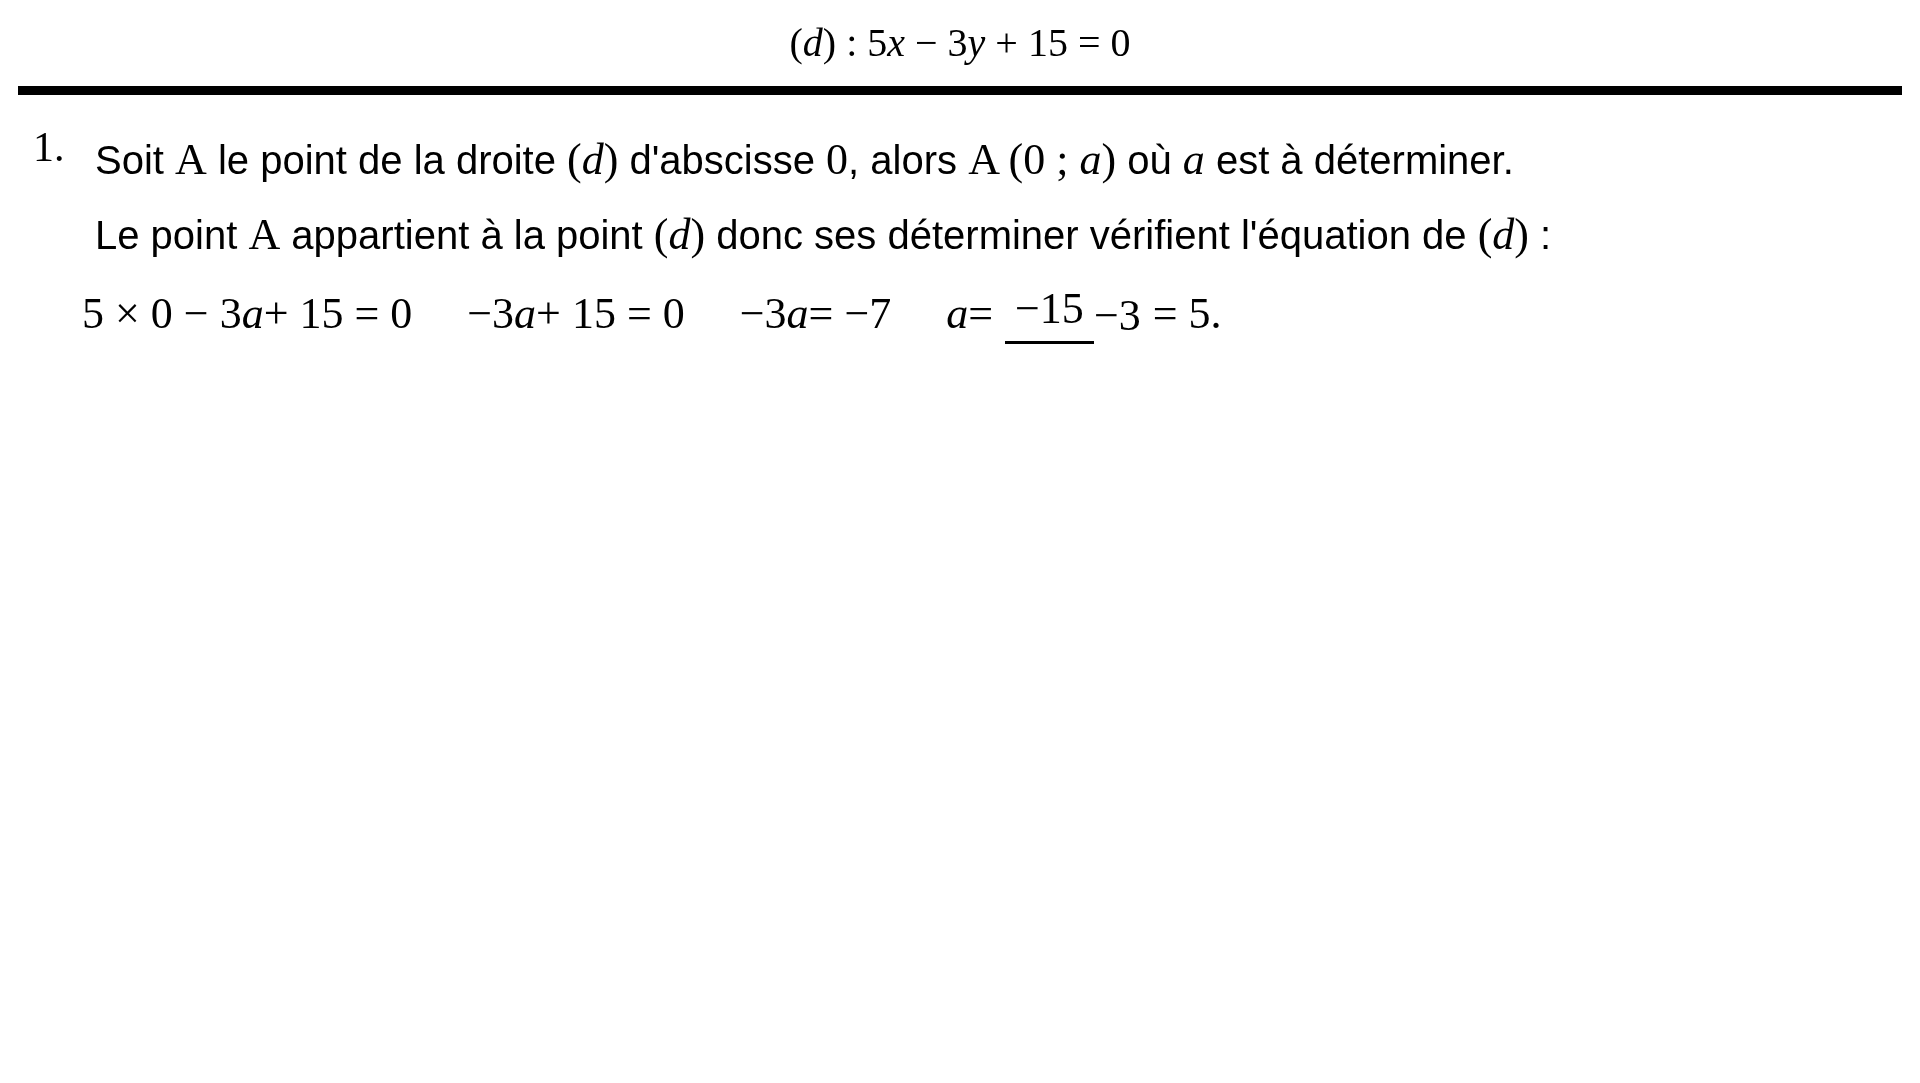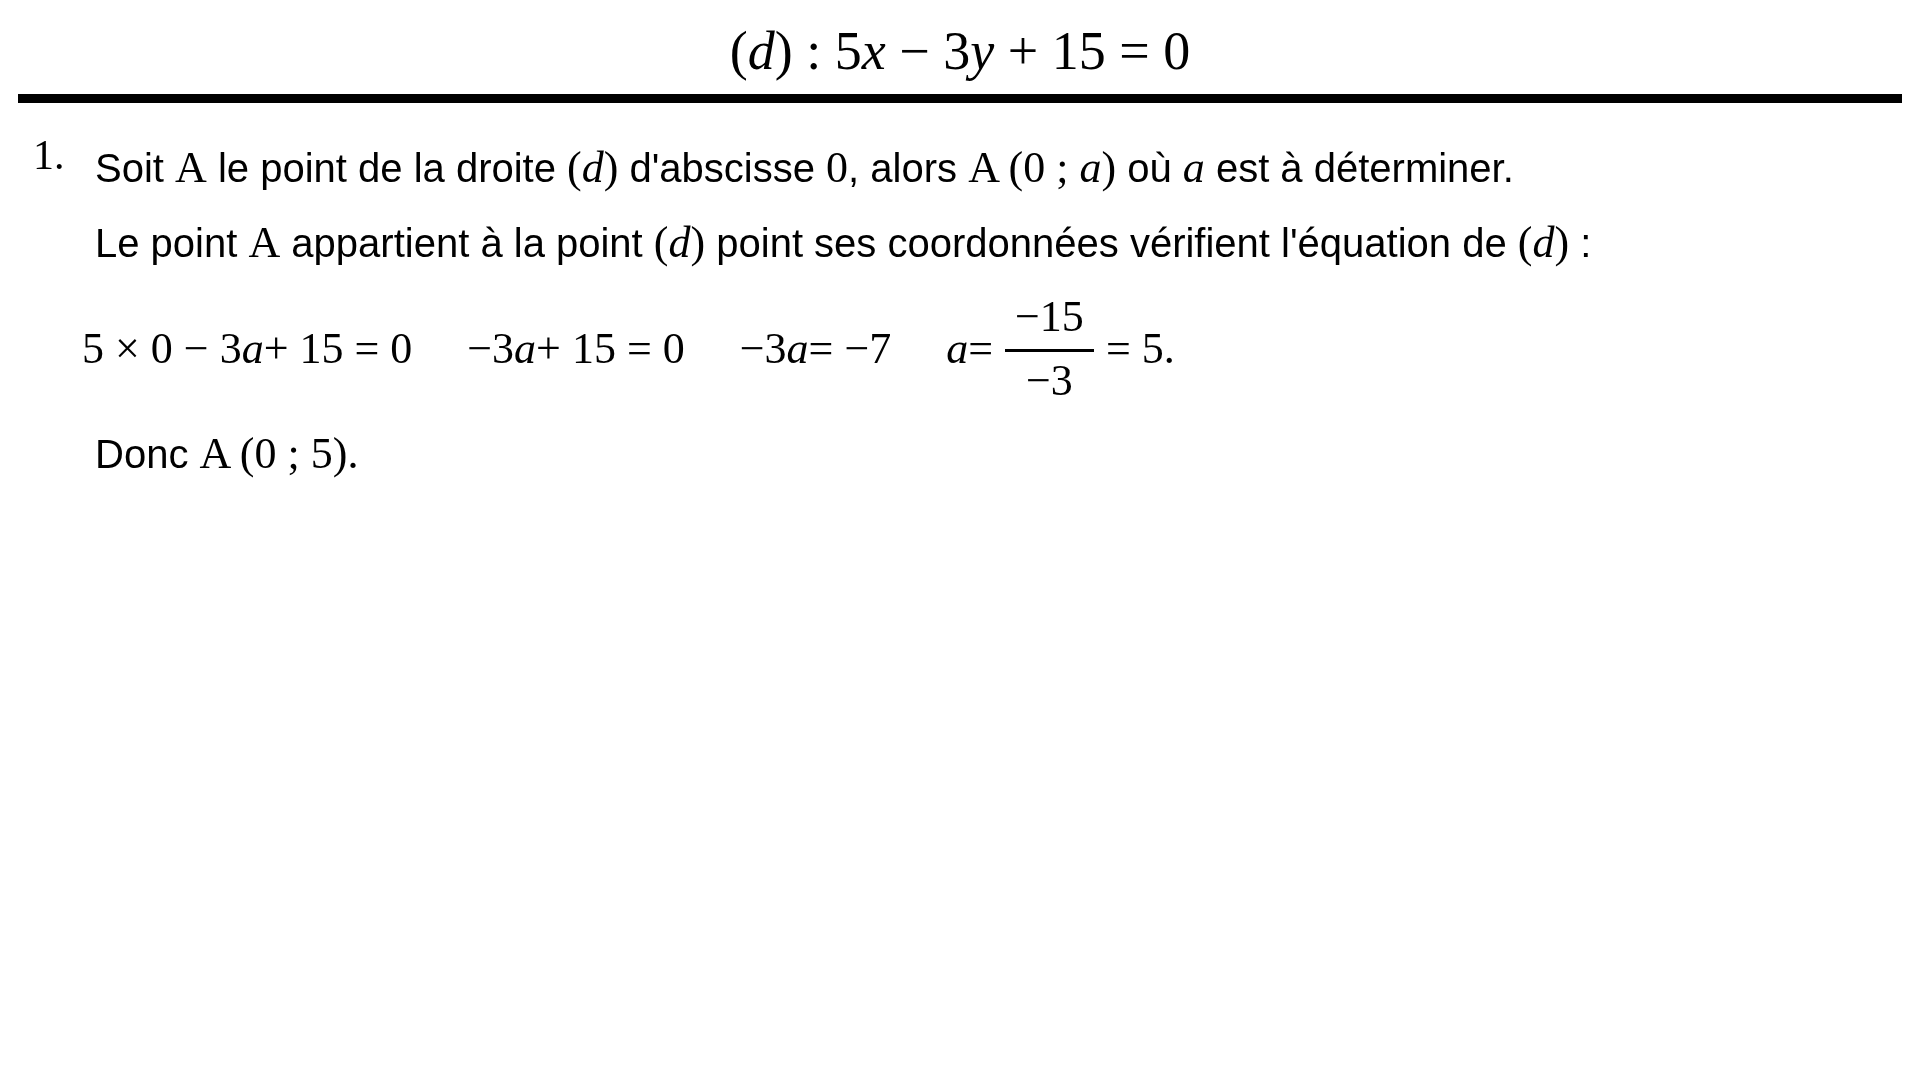--- a/index.html
+++ b/index.html
@@ -16,24 +16,24 @@
     overflow: hidden;
   }
 
   
   .sans { font-family: "Liberation Sans", sans-serif; }
   .m    { font-family: "Liberation Serif", serif; font-style: normal; }
   .mi   { font-family: "Liberation Serif", serif; font-style: italic; }
 
   
   .title {
-    padding-top: 20px;
+    padding-top: 12px;
     height: 62px;
     text-align: center;
-    font-size: 54px;
+    font-size: 40px;
     line-height: 62px;
     white-space: nowrap;
   }
   .rule {
     height: 9px;
     background: #000000;
     margin: 12px 18px 0 18px;
   }
 
   
@@ -68,21 +68,20 @@
     align-items: center;
     font-size: 44px;
     line-height: 1.15;
     white-space: nowrap;
   }
   .eq { margin-right: 55px; display: inline-flex; align-items: center; }
   .eq:last-child { margin-right: 0; }
 
   .frac {
     display: inline-flex;
-    flex-direction: column;
     align-items: center;
     margin: 0 12px;
     text-align: center;
   }
   .frac .num {
     display: block;
     padding: 0 10px 6px 10px;
     border-bottom: 3px solid #000000;
   }
   .frac .den {
@@ -103,21 +102,21 @@
 
   <div class="rule"></div>
 
   <div class="item">
     <span class="item-num m">1.</span>
 
     <div class="item-body">
 
       <p class="line"><span class="sans">Soit </span><span class="m">A</span><span class="sans"> le point de la droite </span><span class="m">(</span><span class="mi">d</span><span class="m">)</span><span class="sans"> d'abscisse </span><span class="m">0</span><span class="sans">, alors </span><span class="m">A (0 ; </span><span class="mi">a</span><span class="m">)</span><span class="sans"> où </span><span class="mi">a</span><span class="sans"> est à déterminer.</span></p>
 
-      <p class="line"><span class="sans">Le point </span><span class="m">A</span><span class="sans"> appartient à la point </span><span class="m">(</span><span class="mi">d</span><span class="m">)</span><span class="sans"> point ses coordonnées vérifient l'équation de </span><span class="m">(</span><span class="mi">d</span><span class="m">)</span><span class="sans"> :</span></p>
+      <p class="line"><span class="sans">Le point </span><span class="m">A</span><span class="sans"> appartient à la point </span><span class="m">(</span><span class="mi">d</span><span class="m">)</span><span class="sans"> donc ses déterminer vérifient l'équation de </span><span class="m">(</span><span class="mi">d</span><span class="m">)</span><span class="sans"> :</span></p>
 
       <div class="mathline">
         <span class="eq">
             <span class="m">5 × 0 − 3</span>
             <span class="mi">a</span>
             <span class="m"> + 15 = 0</span>
           </span>
         <span class="eq">
             <span class="m">−3</span>
             <span class="mi">a</span>
@@ -132,18 +131,17 @@
             <span class="mi">a</span>
             <span class="m"> = </span>
             <span class="frac">
               <span class="num m">−15</span>
               <span class="den m">−3</span>
             </span>
             <span class="m"> = 5.</span>
           </span>
       </div>
 
-      <p class="line conclusion"><span class="sans">Donc </span><span class="m">A (0 ; 5).</span></p>
 
     </div>
   </div>
 
 </div>
 
 </body></html>

